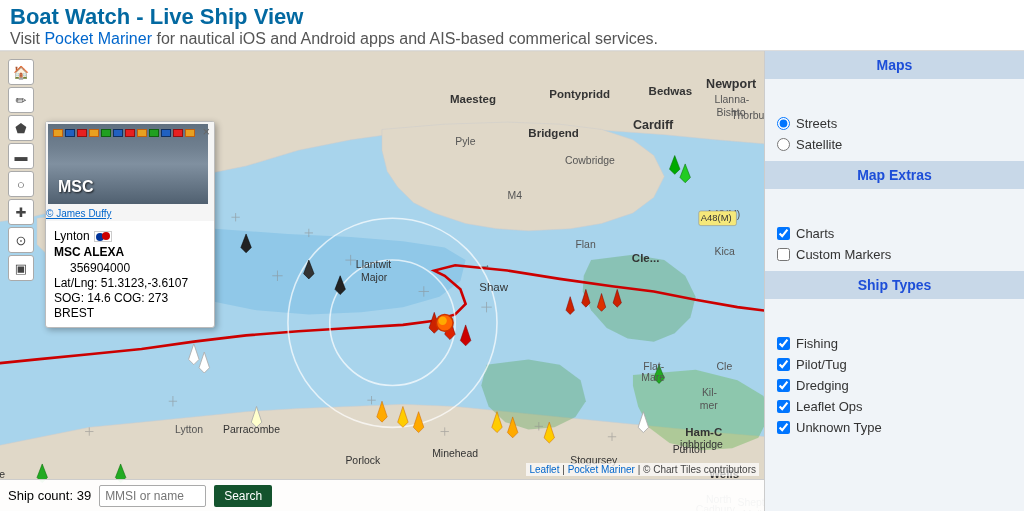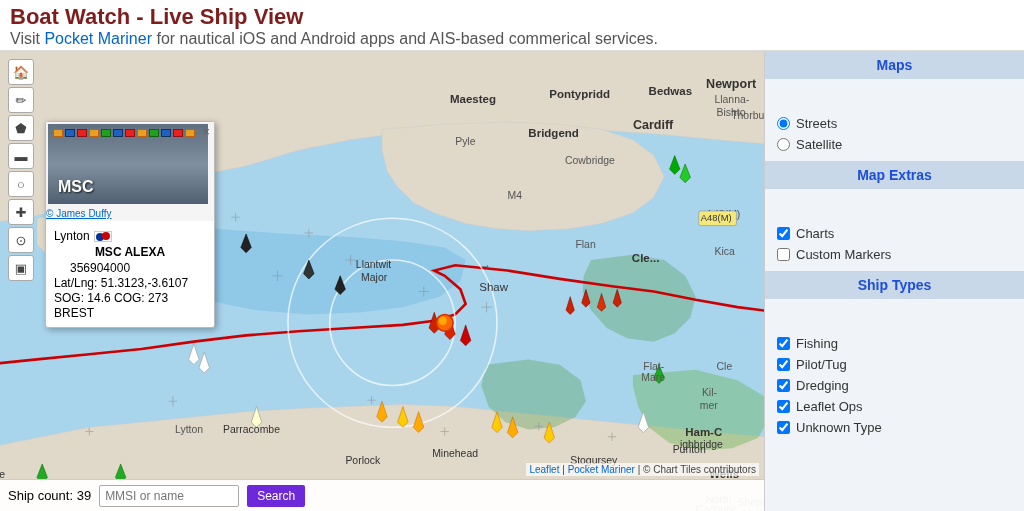--- a/index.html
+++ b/index.html
@@ -1,21 +1,21 @@
 <!DOCTYPE html>
 <html><head>
   <meta charset="utf-8">
   <style>
     * { margin: 0; padding: 0; box-sizing: border-box; }
     body { font-family: Arial, sans-serif; font-size: 13px; width: 1024px; height: 511px; overflow: hidden; background: #fff; }
 
     #app-container { display: flex; flex-direction: column; height: 511px; }
 
     #header { padding: 4px 10px 2px; background: #fff; border-bottom: 1px solid #ddd; }
-    #header h1 { font-size: 22px; font-weight: bold; color: #7f1d1d; }
+    #header h1 { font-size: 22px; font-weight: bold; color: #0369a1; }
     #header p { font-size: 16px; color: #555; }
     #header a { color: #0066cc; text-decoration: none; }
 
     #main-row { display: flex; flex: 1; overflow: hidden; }
 
     #map-area { flex: 1; position: relative; overflow: hidden; background: #a8d8ea; }
 
     
     #map-toolbar {
       position: absolute;
@@ -111,31 +111,31 @@
       height: 32px;
       background: rgba(255,255,255,0.95);
       border-top: 1px solid #ccc;
       display: flex;
       align-items: center;
       padding: 0 8px;
       gap: 8px;
       z-index: 10;
     }
     #search-input {
-      width: 140px;
+      width: 107px;
       height: 22px;
       border: 1px solid #aaa;
       border-radius: 2px;
       padding: 2px 5px;
       font-size: 12px;
     }
     #search-btn {
       height: 22px;
       padding: 0 10px;
-      background: #6d28d9;
+      background: #14532d;
       color: #fff;
       border: none;
       border-radius: 2px;
       cursor: pointer;
       font-size: 12px;
     }
 
     
     #attribution {
       position: absolute;
@@ -377,21 +377,21 @@
             <div class="msc-text">MSC</div>
           </div>
           <button class="popup-close">×</button>
         </div>
         <a class="photo-credit" href="#">© James Duffy</a>
         <div class="popup-body">
           <div class="flag-line">
             <span>Lynton</span>
             <span class="flag flag-panama"></span>
           </div>
-          <div style="font-weight:bold;margin:2px 0;text-align:center;">MSC ALEXA</div>
+          <div style="font-weight:bold;margin:2px 0;">MSC ALEXA</div>
           <div style="margin:1px 16px;">356904000</div>
           <div style="margin:1px 0;">Lat/Lng: 51.3123,-3.6107</div>
           <div style="margin:1px 0;">SOG: 14.6 COG: 273</div>
           <div style="margin:1px 0;">BREST</div>
         </div>
       </div>
 
       <div id="bottom-bar">
         <span>Ship count: 39</span>
         <input id="search-input" type="text" placeholder="MMSI or name" style="">

